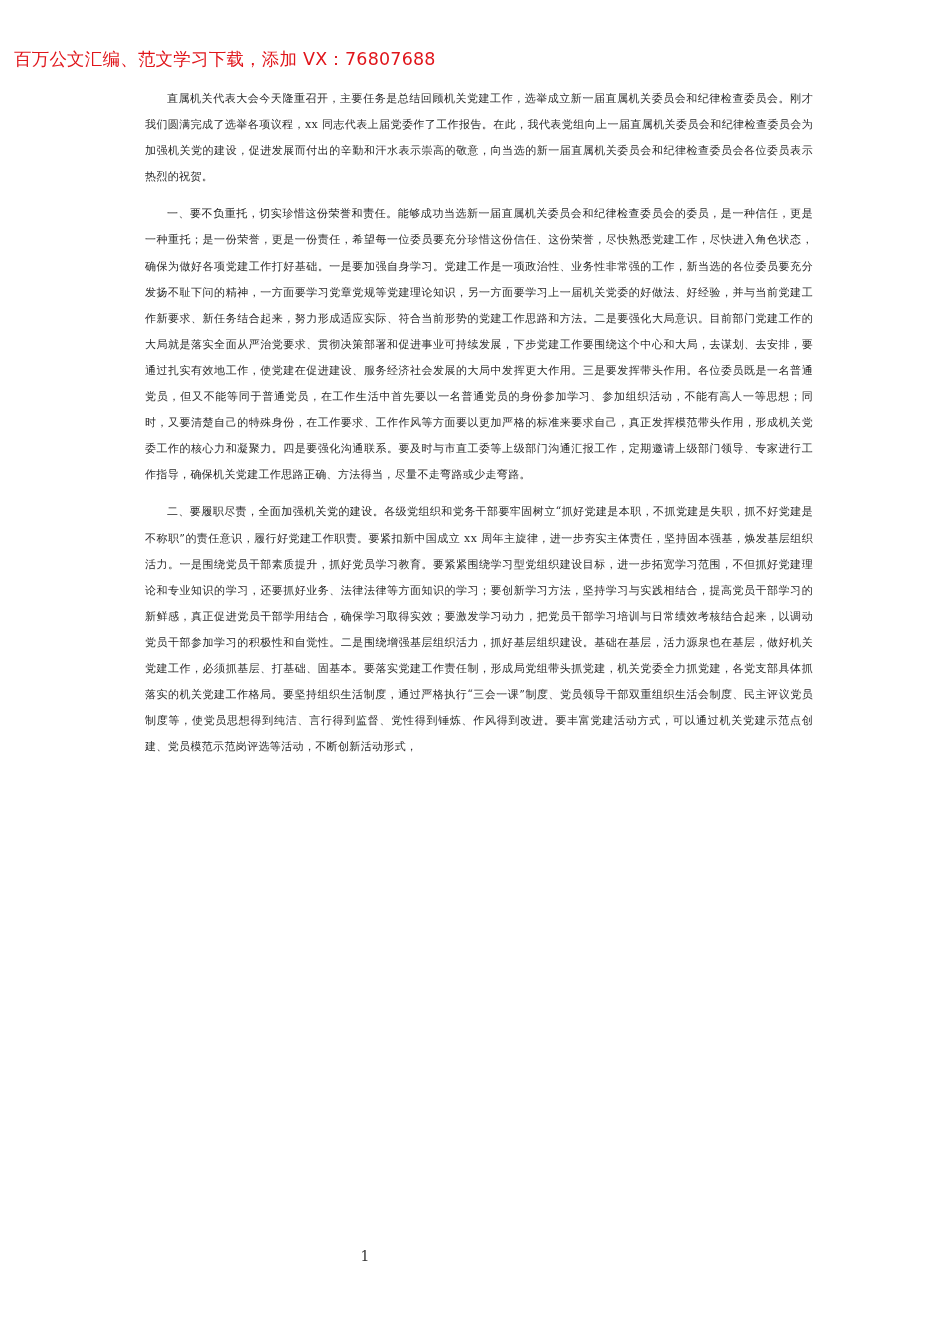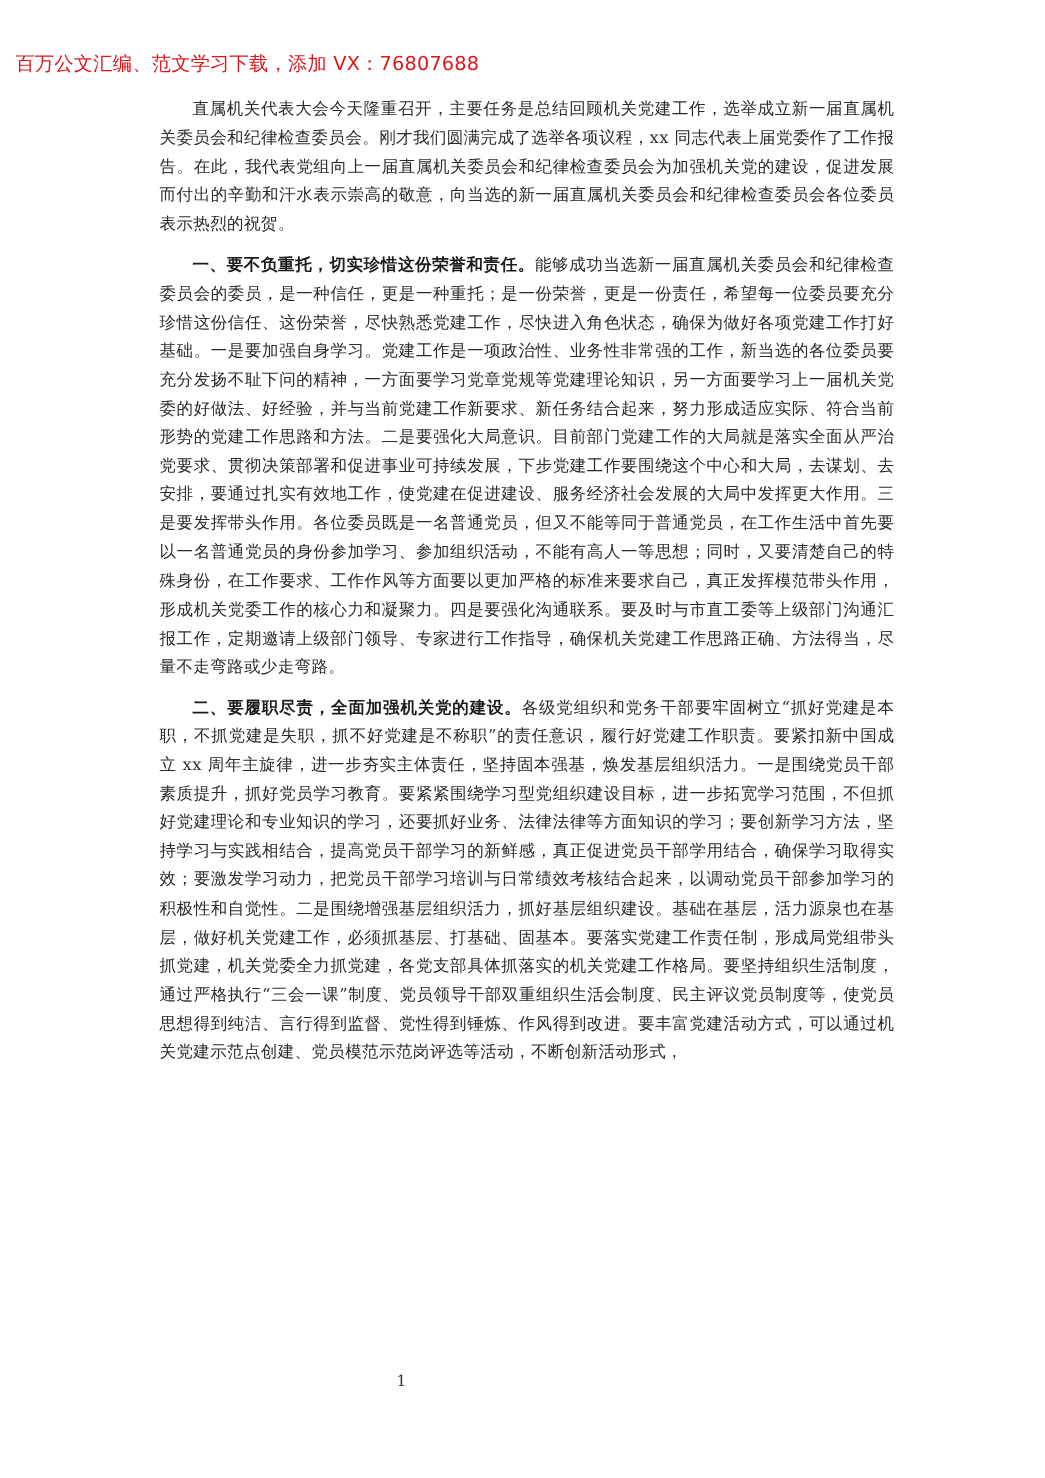--- a/index.html
+++ b/index.html
@@ -35,32 +35,32 @@
       line-height: 24px;
     }
     .body-text {
       position: absolute;
       left: 145px;
       top: 86px;
       width: 668px;
     }
     .para {
       margin: 0;
-      font-size: 15px;
+      font-size: 11px;
       line-height: 26.1px;
       text-indent: 2em;
       text-align: justify;
       text-justify: inter-ideograph;
       letter-spacing: 0.35px;
     }
     .para.gap-after {
       margin-bottom: 11px;
     }
     .para .lead {
-      font-weight: bold;
+      font-weight: normal;
       color: #1c1c1c;
     }
     .page-number {
       position: absolute;
       top: 1248px;
       left: 0;
       width: 730px;
       text-align: center;
       font-size: 14px;
       color: #333333;

